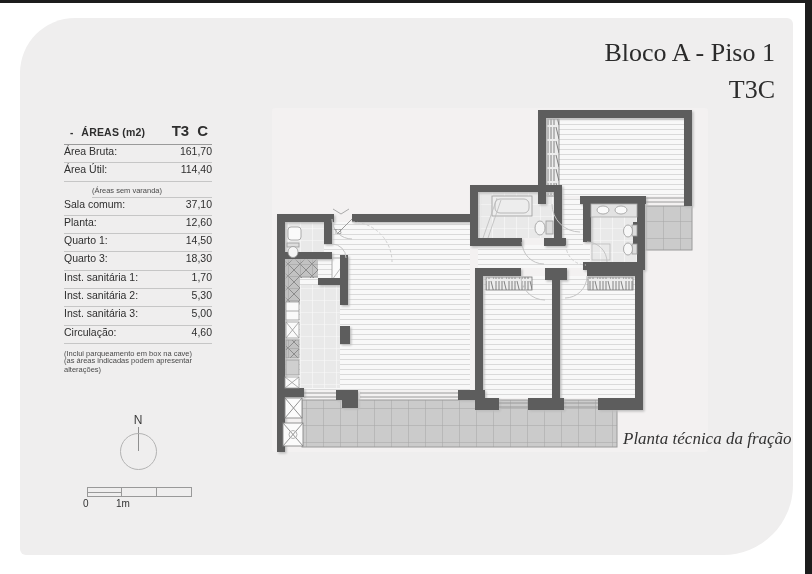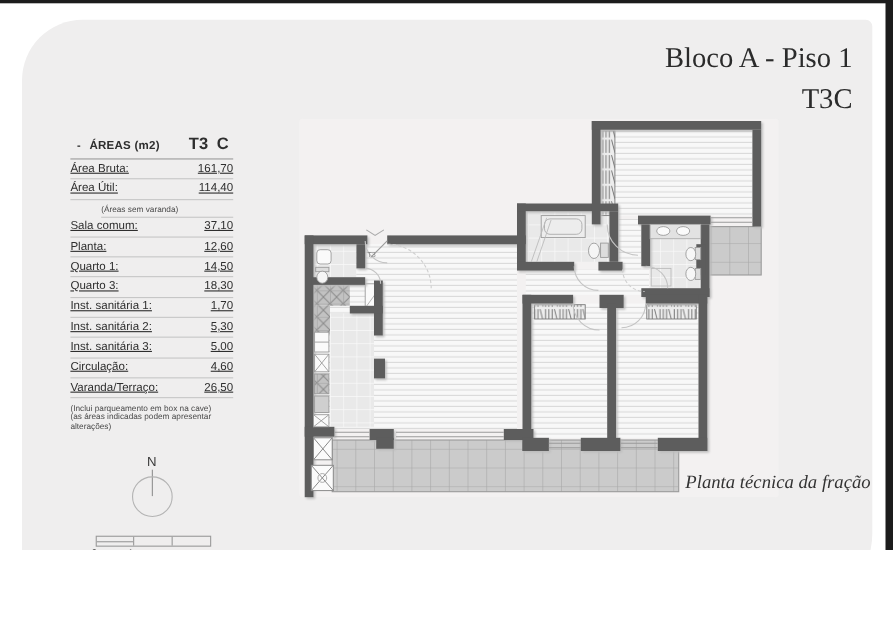--- a/index.html
+++ b/index.html
@@ -1,34 +1,34 @@
 <!DOCTYPE html>
 <html><head>
 <meta charset="utf-8">
 <style>
   html,body{margin:0;padding:0;background:#ffffff;}
-  .page{position:relative;width:812px;height:500px;overflow:hidden;background:#ffffff;
+  .page{position:relative;width:812px;height:574px;overflow:hidden;background:#ffffff;
         font-family:"Liberation Sans",sans-serif;}
   .frame-top{position:absolute;left:0;top:0;width:806px;height:3px;background:#1c1c1c;}
   .frame-right{position:absolute;left:805px;top:0;width:7px;height:574px;background:#1c1c1c;}
   .panel{position:absolute;left:20px;top:18px;width:773px;height:537px;background:#efeeee;
          border-radius:55px 6px 70px 6px;}
   .titles{position:absolute;right:37px;top:38px;text-align:right;color:#2b2b2b;
           font-family:"Liberation Serif",serif;}
   .titles .t1{font-size:26px;line-height:30px;}
   .titles .t2{font-size:26px;line-height:30px;margin-top:7px;}
   .areas{position:absolute;left:64px;top:122px;width:148px;color:#2e2e2e;}
   .hdr{height:20px;display:flex;align-items:baseline;border-bottom:1px solid #9a9a9a;
        padding-bottom:2px;}
   .hdr .bullet{font-size:10px;font-weight:bold;margin-left:6px;}
   .hdr .ttl{font-size:10.5px;font-weight:bold;margin-left:8px;letter-spacing:.2px;}
   .hdr .typ{font-size:15px;font-weight:bold;margin-left:auto;}
   .hdr .frl{font-size:15px;font-weight:bold;margin-left:8px;margin-right:4px;}
-  .row{height:18.3px;display:flex;align-items:center;justify-content:space-between;
-       border-bottom:1px solid #c6c6c6;padding-bottom:2px;box-sizing:border-box;text-decoration:underline;}
+  .row{height:18.3px;display:flex;align-items:flex-start;justify-content:space-between;
+       border-bottom:1px solid #c6c6c6;padding-bottom:2px;box-sizing:border-box;}
   .row .lbl{font-size:10.5px;}
   .row .val{font-size:10.5px;}
   .note{height:16px;display:flex;align-items:flex-end;font-size:7.5px;color:#4a4a4a;
         padding-bottom:2px;box-sizing:border-box;}
   .note.lined{border-bottom:1px solid #c6c6c6;margin-left:28px;}
   .compass{position:absolute;left:105px;top:413px;width:66px;height:60px;}
   .compass .n{position:absolute;left:0;top:0;width:66px;text-align:center;font-size:12px;color:#3a3a3a;}
   .compass .needle{position:absolute;left:32.5px;top:14px;width:1px;height:24px;background:#8f8f8f;}
   .compass .circle{position:absolute;left:15px;top:20px;width:35px;height:35px;border:1px solid #b3b3b3;
         border-radius:50%;}
@@ -97,24 +97,20 @@
         <span class="lbl">Inst. sanitária 2:</span>
         <span class="val">5,30</span>
       </div>
     <div class="row">
         <span class="lbl">Inst. sanitária 3:</span>
         <span class="val">5,00</span>
       </div>
     <div class="row">
         <span class="lbl">Circulação:</span>
         <span class="val">4,60</span>
-      </div>
-    <div class="row">
-        <span class="lbl">Varanda/Terraço:</span>
-        <span class="val">26,50</span>
       </div>
     <div class="note">(Inclui parqueamento em box na cave)</div>
     <div class="note">(as áreas indicadas podem apresentar alterações)</div>
   </div>
 
   <div class="compass">
     <div class="n">N</div>
     <div class="needle"></div>
     <div class="circle"></div>
   </div>

